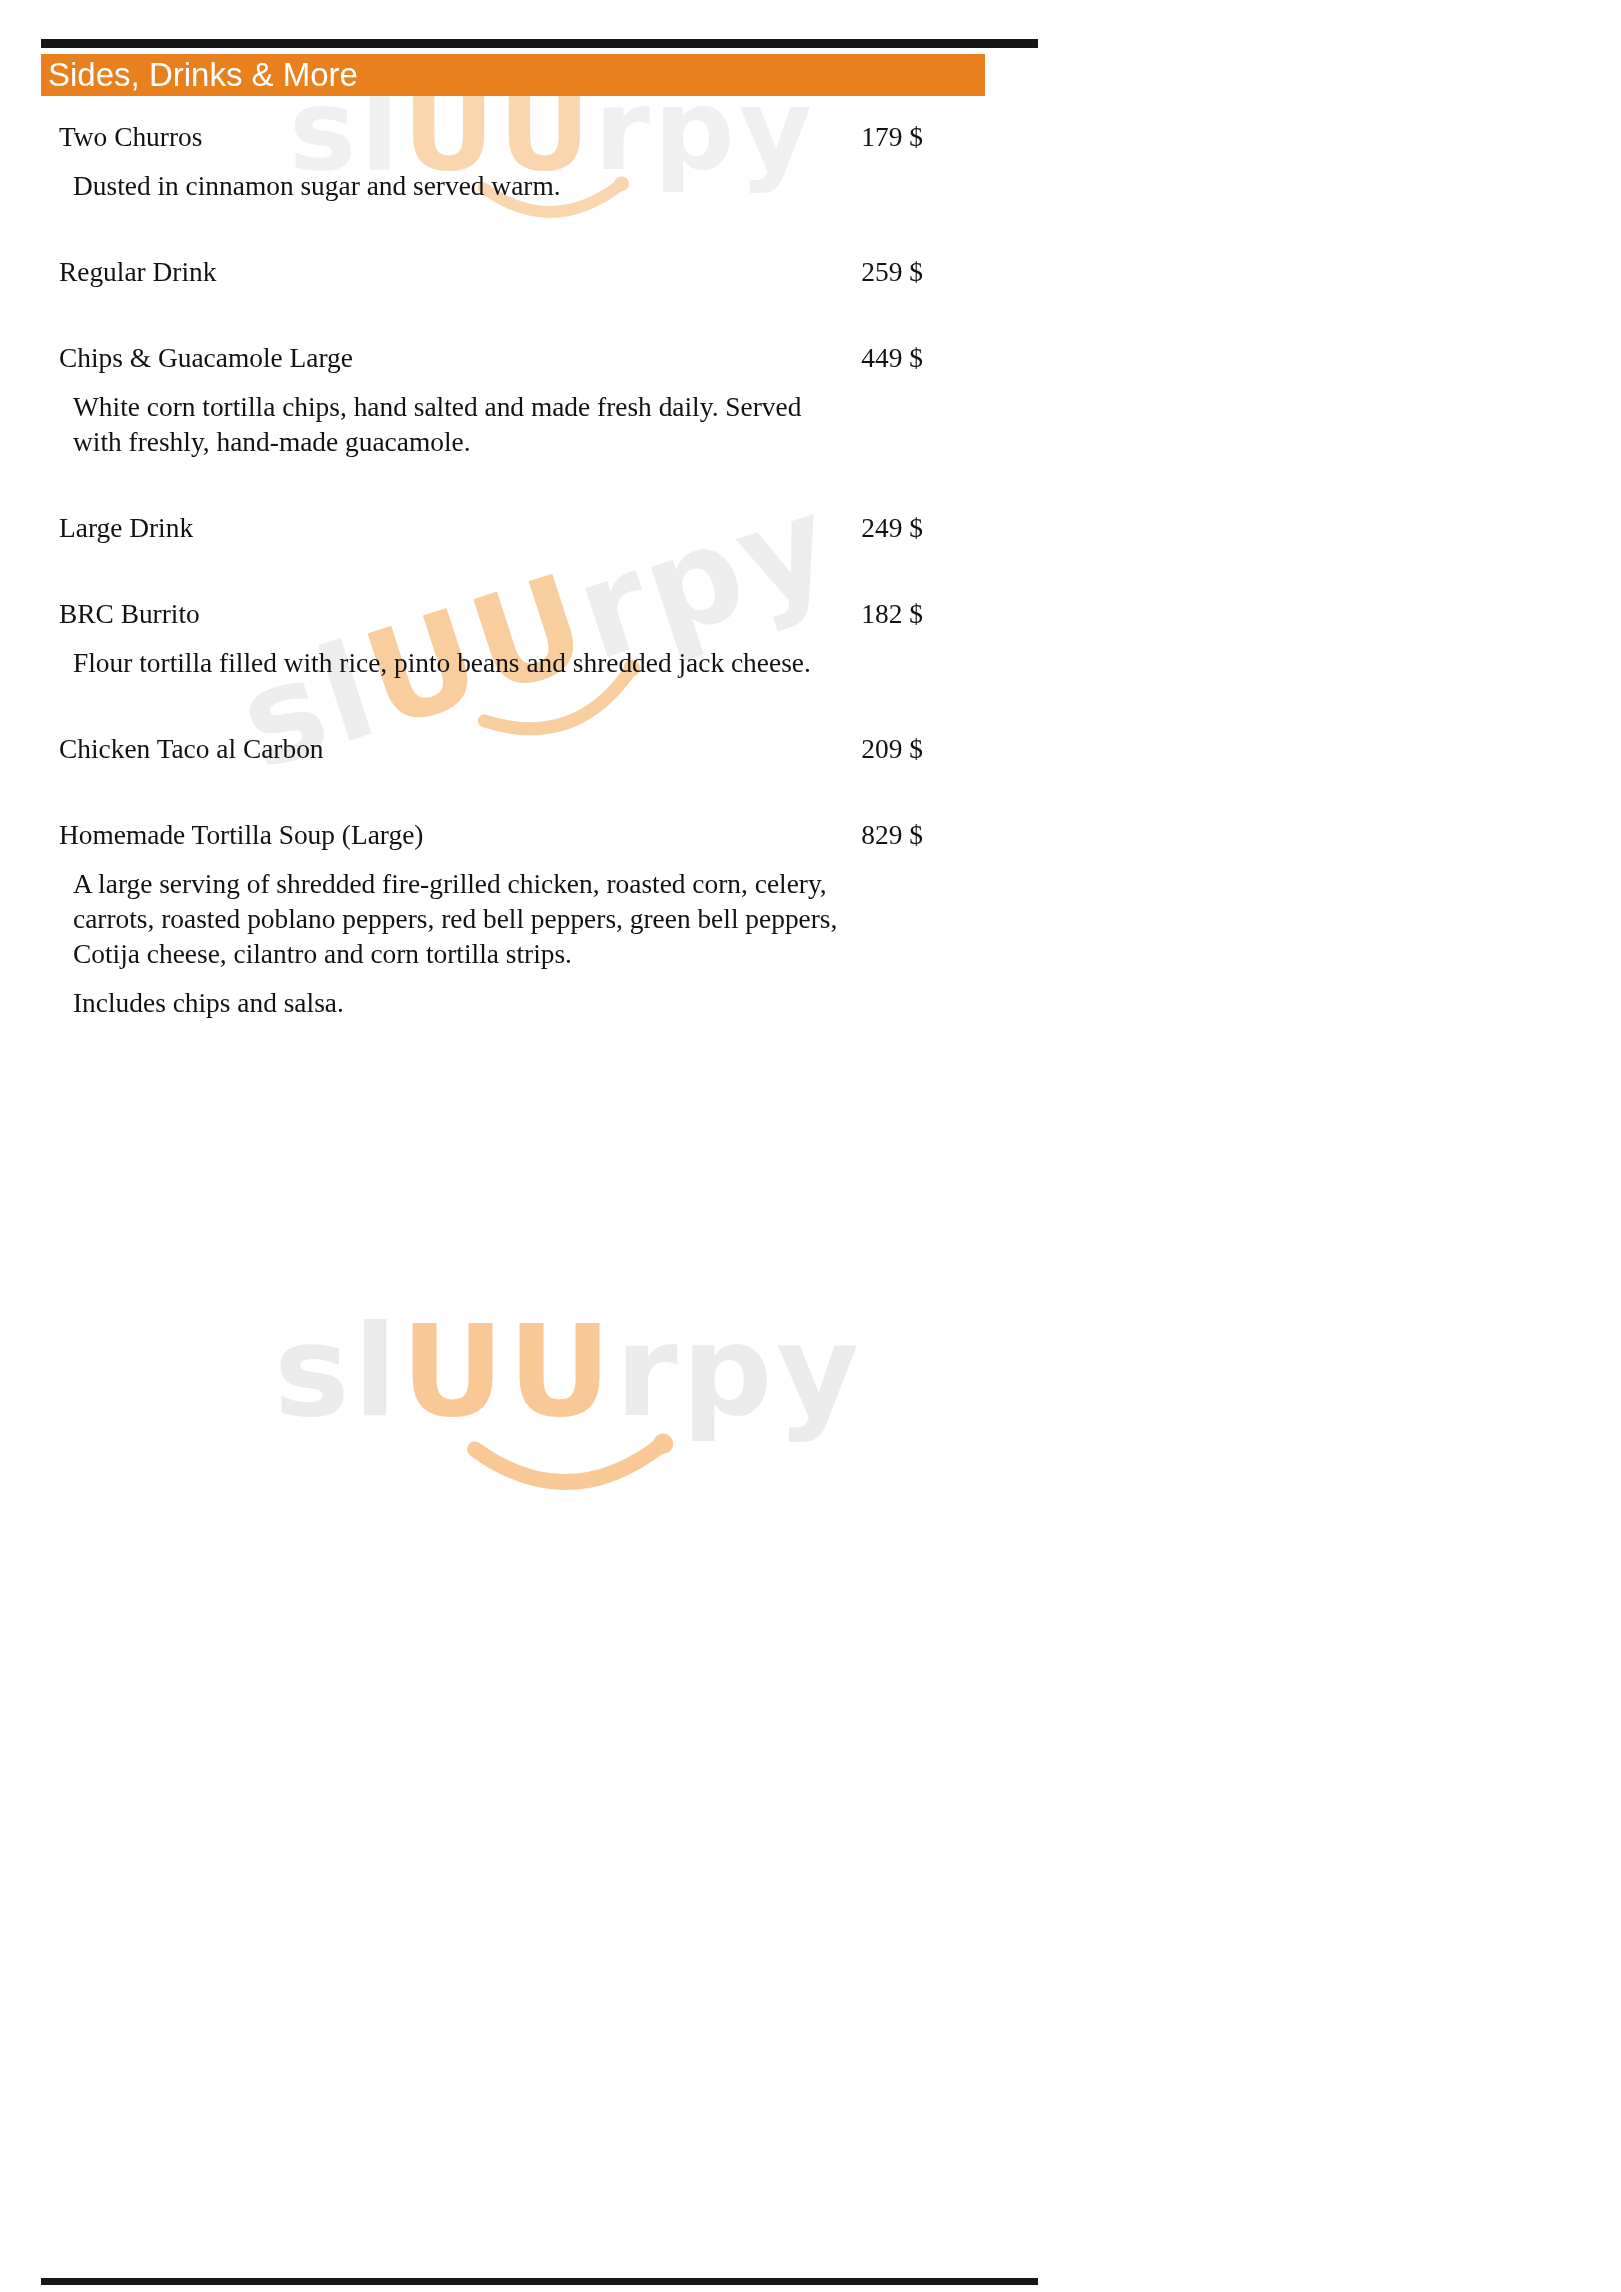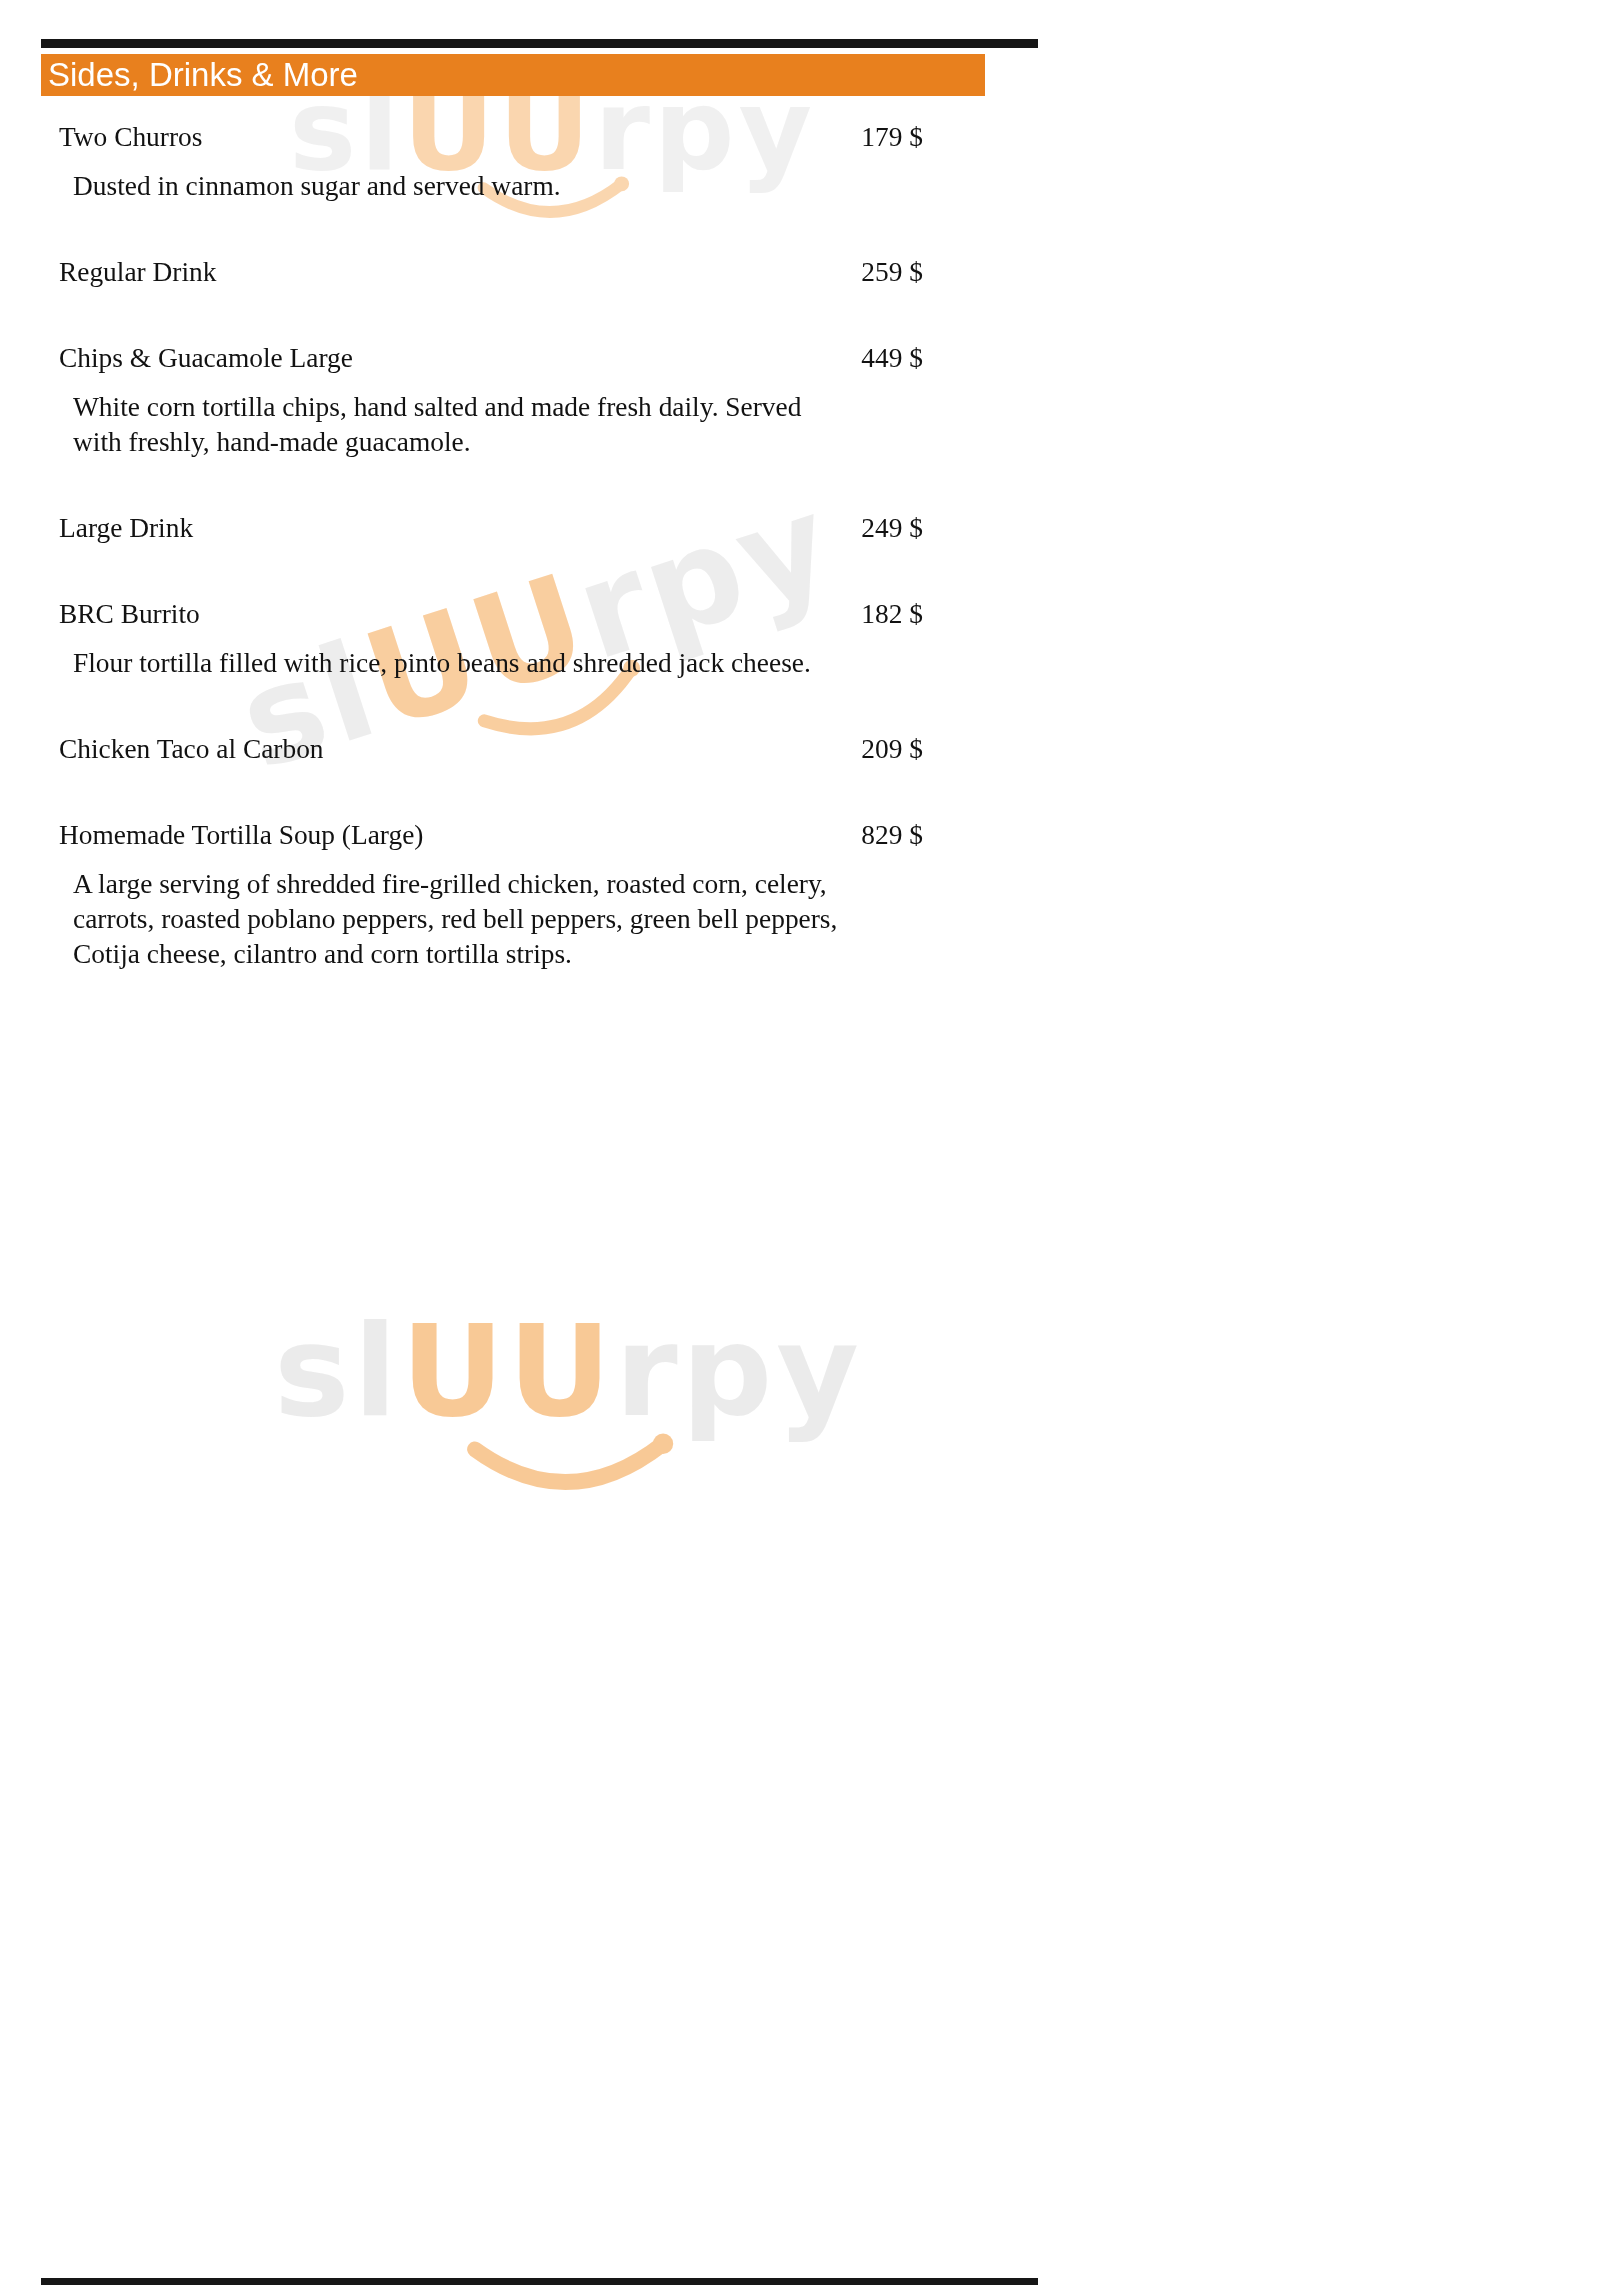--- a/index.html
+++ b/index.html
@@ -188,18 +188,19 @@
     </div>
 
   </div>
 
   <div class="menu-item">
     <div class="item-row">
       <span class="item-name">Homemade Tortilla Soup (Large)</span>
       <span class="item-price">829 $</span>
     </div>
     <p class="item-desc">A large serving of shredded fire-grilled chicken, roasted corn, celery, carrots, roasted poblano peppers, red bell peppers, green bell peppers, Cotija cheese, cilantro and corn tortilla strips.</p>
+    <p class="item-desc">Includes chips and salsa.</p>
   </div>
 </div>
 
   <div class="bottom-rule"></div>
 </div>
 
 
 </body></html>

